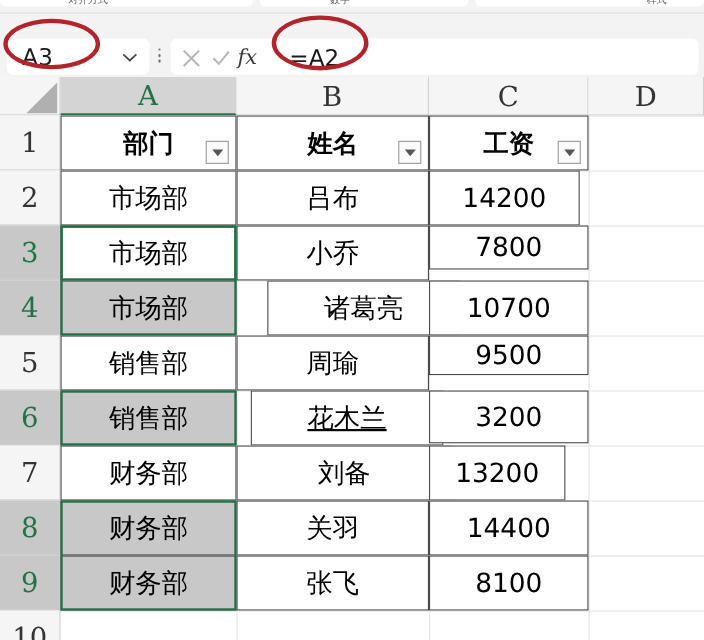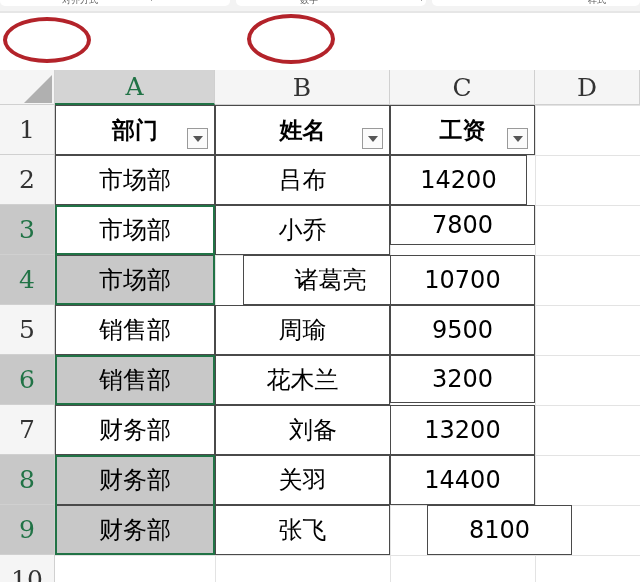--- a/index.html
+++ b/index.html
@@ -143,20 +143,58 @@
     <div class="rb-pill" style="left:236px; width:190px;"></div>
     <div class="rb-pill" style="left:432px; width:208px;"></div>
     <div class="rb-label" style="left:62px;">对齐方式</div>
     <div class="rb-label" style="left:150px;">⌐</div>
     <div class="rb-label" style="left:300px;">数字</div>
     <div class="rb-label" style="left:420px;">⌐</div>
     <div class="rb-label" style="left:588px;">样式</div>
     <div class="rb-sep"></div>
   </div>
 
+  <div class="fbar">
+
+    <div class="namebox">
+      <div class="nb-text">A3</div>
+    </div>
+
+    <div class="nb-chevron">
+      <svg width="20" height="20" viewBox="0 0 20 20">
+        <path d="M4 7.5 L10 13 L16 7.5" fill="none" stroke="#4a4a4a" stroke-width="1.6"></path>
+      </svg>
+    </div>
+
+    <div class="kebab">
+      <i></i>
+        <i></i>
+        <i></i>
+    </div>
+
+    <div class="fbar-right"></div>
+
+    <div class="icn icn-x">
+      <svg width="22" height="22" viewBox="0 0 22 22">
+        <path d="M4 4 L18 18 M18 4 L4 18" stroke="#b5b5b5" stroke-width="1.8" fill="none"></path>
+      </svg>
+    </div>
+
+    <div class="icn icn-check">
+      <svg width="22" height="22" viewBox="0 0 22 22">
+        <path d="M4 11 L9 16 L18 5" stroke="#b5b5b5" stroke-width="1.8" fill="none"></path>
+      </svg>
+    </div>
+
+    <div class="fx-glyph">fx</div>
+
+    <div class="formula-field">
+      <div class="formula-text">=A2</div>
+    </div>
+  </div>
 
   <div class="annot" id="annot-namebox">
       <div class="ell"></div>
     </div>
   <div class="annot" id="annot-formula">
       <div class="ell"></div>
     </div>
 
   <div class="grid">
     <div class="corner">
@@ -203,33 +241,33 @@
         <div class="cell bordered tbl-data" style="left: 215px; top: 85px; width: 175px; height: 50px;">吕布</div>
         <div class="cell bordered tbl-data" style="left: 390px; top: 85px; width: 137px; height: 50px;">14200</div>
         <div class="cell bordered tbl-data" style="left: 55px; top: 135px; width: 160px; height: 50px;">市场部</div>
         <div class="cell bordered tbl-data" style="left: 215px; top: 135px; width: 175px; height: 50px;">小乔</div>
         <div class="cell bordered tbl-data" style="left: 390px; top: 135px; width: 145px; height: 40px;">7800</div>
         <div class="cell bordered tbl-data sel-fill" style="left: 55px; top: 185px; width: 160px; height: 50px;">市场部</div>
         <div class="cell bordered tbl-data" style="left: 215px; top: 185px; width: 175px; height: 50px; margin-left: 28px;">诸葛亮</div>
         <div class="cell bordered tbl-data" style="left: 390px; top: 185px; width: 145px; height: 50px;">10700</div>
         <div class="cell bordered tbl-data" style="left: 55px; top: 235px; width: 160px; height: 50px;">销售部</div>
         <div class="cell bordered tbl-data" style="left: 215px; top: 235px; width: 175px; height: 50px;">周瑜</div>
-        <div class="cell bordered tbl-data" style="left: 390px; top: 235px; width: 145px; height: 50px;">9500</div>
+        <div class="cell bordered tbl-data" style="left: 390px; top: 235px; width: 145px; height: 36px;">9500</div>
         <div class="cell bordered tbl-data sel-fill" style="left: 55px; top: 285px; width: 160px; height: 50px;">销售部</div>
-        <div class="cell bordered tbl-data" style="left: 215px; top: 285px; width: 175px; height: 50px;">花木兰</div>
+        <div class="cell bordered tbl-data" style="left: 228px; top: 285px; width: 175px; height: 50px; text-decoration: underline;">花木兰</div>
         <div class="cell bordered tbl-data" style="left: 390px; top: 285px; width: 145px; height: 48px;">3200</div>
         <div class="cell bordered tbl-data" style="left: 55px; top: 335px; width: 160px; height: 50px;">财务部</div>
         <div class="cell bordered tbl-data" style="left: 215px; top: 335px; width: 196px; height: 50px;">刘备</div>
-        <div class="cell bordered tbl-data" style="left: 390px; top: 335px; width: 145px; height: 50px;">13200</div>
+        <div class="cell bordered tbl-data" style="left: 390px; top: 335px; width: 124px; height: 50px;">13200</div>
         <div class="cell bordered tbl-data sel-fill" style="left: 55px; top: 385px; width: 160px; height: 50px;">财务部</div>
         <div class="cell bordered tbl-data" style="left: 215px; top: 385px; width: 175px; height: 50px;">关羽</div>
         <div class="cell bordered tbl-data" style="left: 390px; top: 385px; width: 145px; height: 50px;">14400</div>
         <div class="cell bordered tbl-data sel-fill" style="left: 55px; top: 435px; width: 160px; height: 50px;">财务部</div>
         <div class="cell bordered tbl-data" style="left: 215px; top: 435px; width: 175px; height: 50px;">张飞</div>
-        <div class="cell bordered tbl-data" style="left: 390px; top: 435px; width: 145px; height: 50px; margin-left: 37px;">8100</div>
+        <div class="cell bordered tbl-data" style="left: 390px; top: 435px; width: 145px; height: 50px;">8100</div>
         <div class="filter-btn" style="left: 187px; top: 58px;">
           <div class="fcaret"></div>
         </div>
         <div class="filter-btn" style="left: 362px; top: 58px;">
           <div class="fcaret"></div>
         </div>
         <div class="filter-btn" style="left: 507px; top: 58px;">
           <div class="fcaret"></div>
         </div>
       </div>

